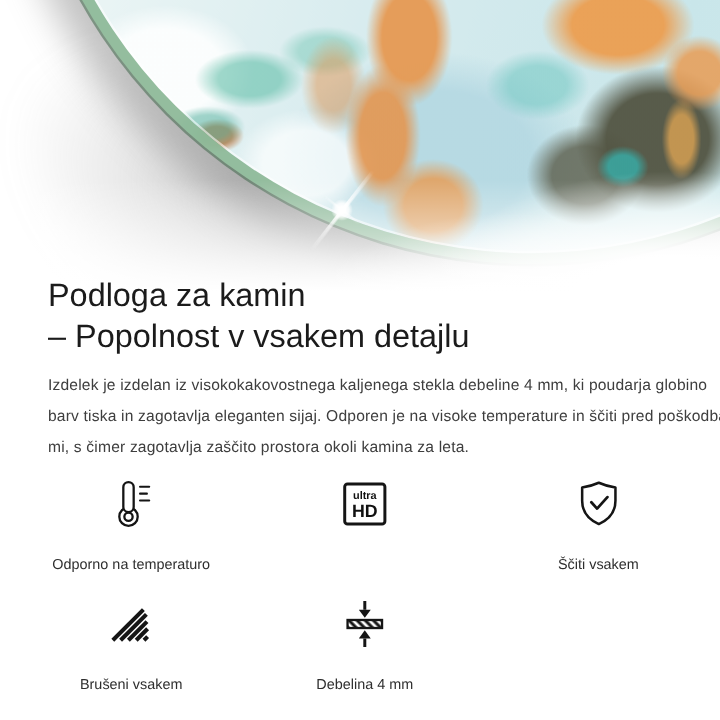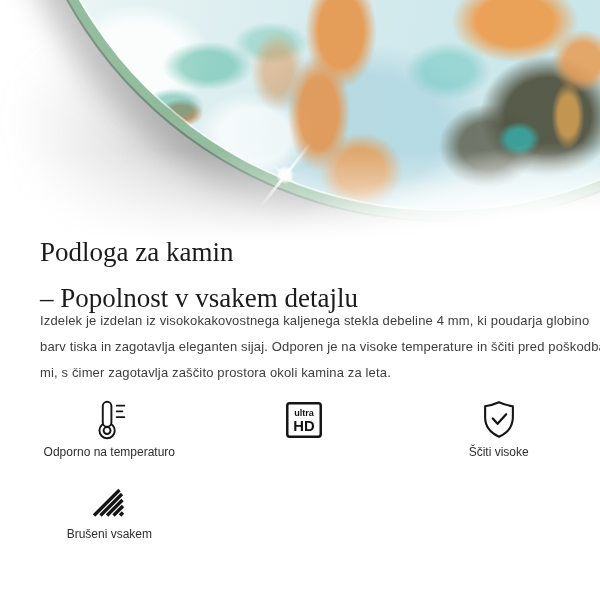--- a/index.html
+++ b/index.html
@@ -43,31 +43,31 @@
         linear-gradient(to bottom,rgba(255,255,255,0) 60%,rgba(255,255,255,.55) 82%,#fff 97%);}
   .sparkle{position:absolute;left:255px;top:145px;width:60px;height:60px;z-index:4;pointer-events:none;}
   .sparkle .core{position:absolute;left:21px;top:21px;width:18px;height:18px;border-radius:50%;
         background:radial-gradient(circle,#fff 0 22%,rgba(255,255,255,.8) 45%,rgba(255,255,255,0) 72%);}
   .sparkle .ray{position:absolute;background:linear-gradient(90deg,rgba(255,255,255,0),rgba(255,255,255,.95) 45% 55%,rgba(255,255,255,0));filter:blur(.4px);}
   .sparkle .r1{left:-12px;top:29px;width:84px;height:2.5px;transform:rotate(-52deg);}
   .sparkle .r2{left:11px;top:29px;width:38px;height:2px;transform:rotate(38deg);opacity:.8;}
 
   
   .page-title{position:absolute;left:40px;top:229px;z-index:5;margin:0;
-        font-family:Liberation Serif, serif;font-weight:400;font-size:27px;line-height:46px;
+        font-family:Liberation Sans, sans-serif;font-weight:400;font-size:27px;line-height:34px;
         color:#1b1b1b;white-space:pre-line;}
   .product-description{position:absolute;left:40px;top:308px;margin:0;z-index:5;
         font-size:13px;line-height:26px;color:#3e3e3e;white-space:pre;letter-spacing:.15px;}
 
   
   .features{position:absolute;left:0;top:397px;width:600px;display:grid;
         grid-template-columns:repeat(3,1fr);row-gap:20px;padding:0 4px 0 12px;box-sizing:border-box;}
   .feature{display:flex;flex-direction:column;align-items:center;}
   .icon-box{height:46px;display:flex;align-items:center;justify-content:center;}
-  .feature .label{margin-top:2px;font-size:12px;color:#2e2e2e;}
+  .feature .label{margin-top:20px;font-size:12px;color:#2e2e2e;}
   svg{display:block;}
 </style>
 </head>
 <body>
 
 <div id="app">
 
   <div class="hero">
     <div class="disc-shadow"></div>
     <div class="glass-disc"></div>
@@ -114,32 +114,49 @@
       </div>
     </div>
 
     <div class="feature">
       <div class="icon-box">
         <svg width="44" height="44" viewBox="0 0 46 46" fill="none" stroke="#151515">
           <path stroke-width="2.2" stroke-linejoin="round" d="M23 4.5c4.5 2 9.5 3.4 14.5 4.2v11.5c0 9.3-5.8 16.4-14.5 20.3C14.3 36.6 8.5 29.5 8.5 20.2V8.7C13.5 7.9 18.5 6.5 23 4.5Z"></path>
           <path stroke-width="2.4" stroke-linecap="round" stroke-linejoin="round" d="M16.5 21.5l5 5.5 9-10"></path>
         </svg>
       </div>
-      <div class="label">Ščiti visoke</div>
+      <div class="label">Ščiti vsakem</div>
     </div>
 
 
     <div class="feature">
       <div class="icon-box">
         <svg width="44" height="44" viewBox="0 0 44 44" stroke="#151515" stroke-width="3.4">
           <path d="M7 35.5 L32.5 10"></path>
           <path d="M13.5 35.5 L35 14"></path>
           <path d="M20 35.5 L35.5 20"></path>
           <path d="M26.5 35.5 L36 26"></path>
           <path d="M33 35.5 L36 32.5"></path>
         </svg>
       </div>
       <div class="label">Brušeni vsakem</div>
     </div>
 
+    <div class="feature">
+      <div class="icon-box">
+        <svg width="46" height="46" viewBox="0 0 48 48">
+          <defs>
+            <pattern id="hatch-p" width="5" height="5" patternUnits="userSpaceOnUse" patternTransform="rotate(-45 0 0)">
+              <line x1="2.5" y1="0" x2="2.5" y2="5" stroke="#151515" stroke-width="2.6"></line>
+            </pattern>
+          </defs>
+          <rect x="9" y="20.5" width="30" height="7" fill="url(#hatch-p)" stroke="#151515" stroke-width="2"></rect>
+          <line x1="24" y1="4" x2="24" y2="11.5" stroke="#151515" stroke-width="2.6"></line>
+          <path d="M18.8 11.5 h10.4 L24 18.5 Z" fill="#151515"></path>
+          <line x1="24" y1="44" x2="24" y2="36.5" stroke="#151515" stroke-width="2.6"></line>
+          <path d="M18.8 36.5 h10.4 L24 29.5 Z" fill="#151515"></path>
+        </svg>
+      </div>
+      <div class="label">Debelina 4 mm</div>
+    </div>
 
   </div>
 </div>
 
 </body></html>

